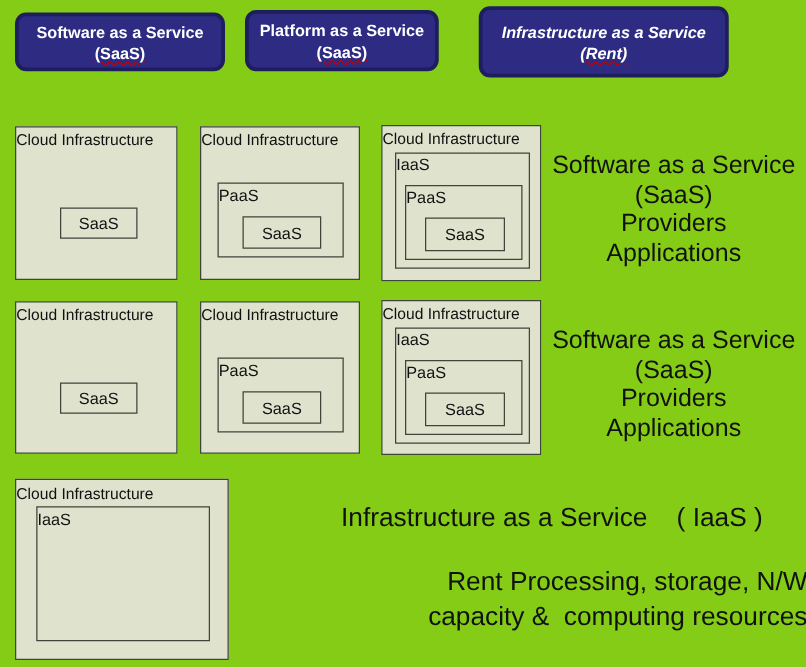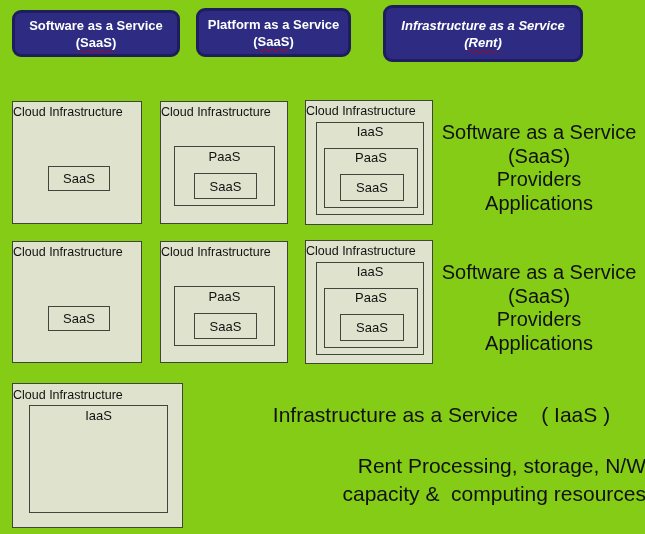--- a/index.html
+++ b/index.html
@@ -53,21 +53,21 @@
     font-size: 12.5px;
     white-space: nowrap;
   }
   .inner {
     position: absolute;
     border: 1px solid var(--box-border, #40443b);
   }
   .inner-label {
     position: absolute;
     top: 2px; left: 0; right: 0;
-    text-align: center;
+    text-align: left;
     font-size: 13px;
   }
   .mini {
     position: absolute;
     border: 1px solid var(--box-border, #40443b);
     display: flex;
     align-items: center;
     justify-content: center;
     font-size: 13px;
   }

